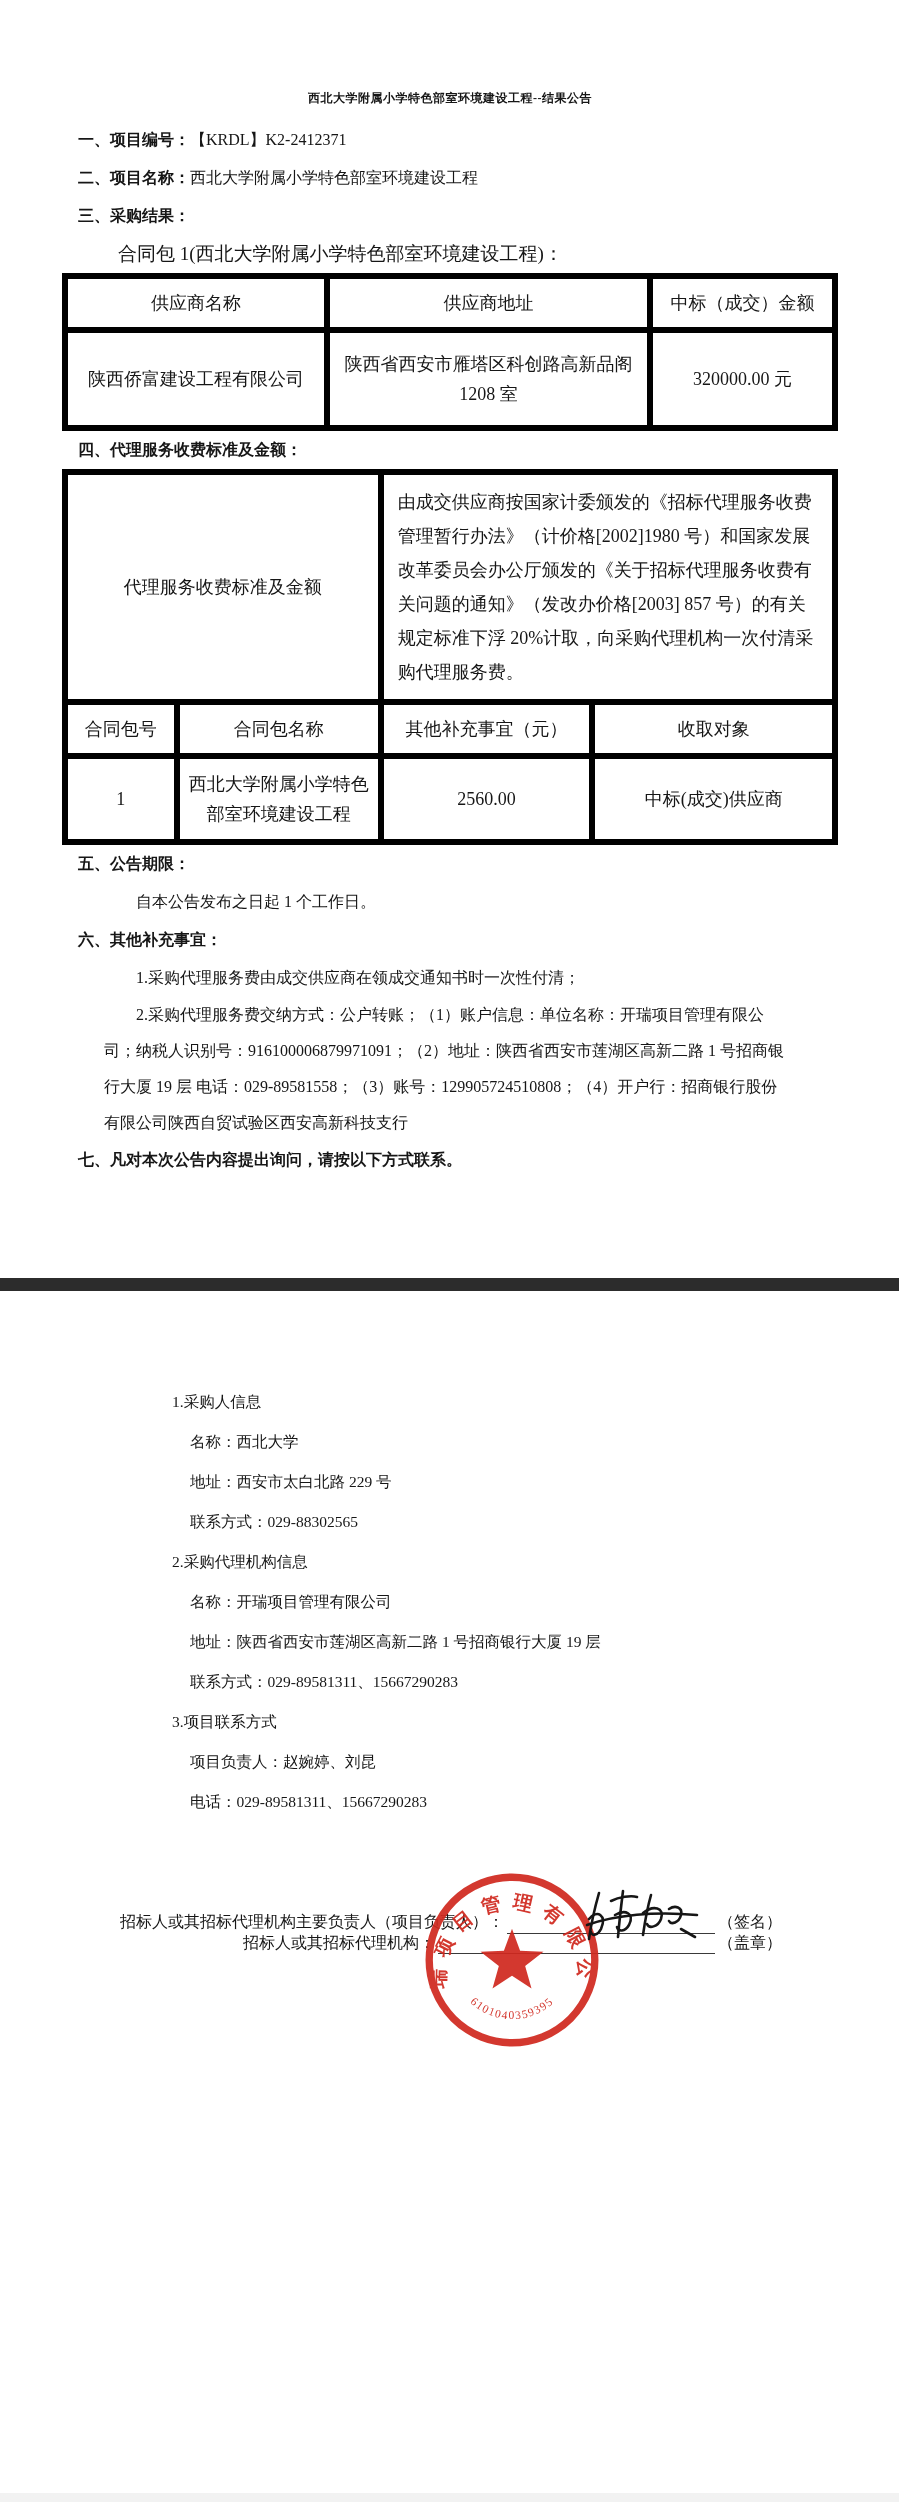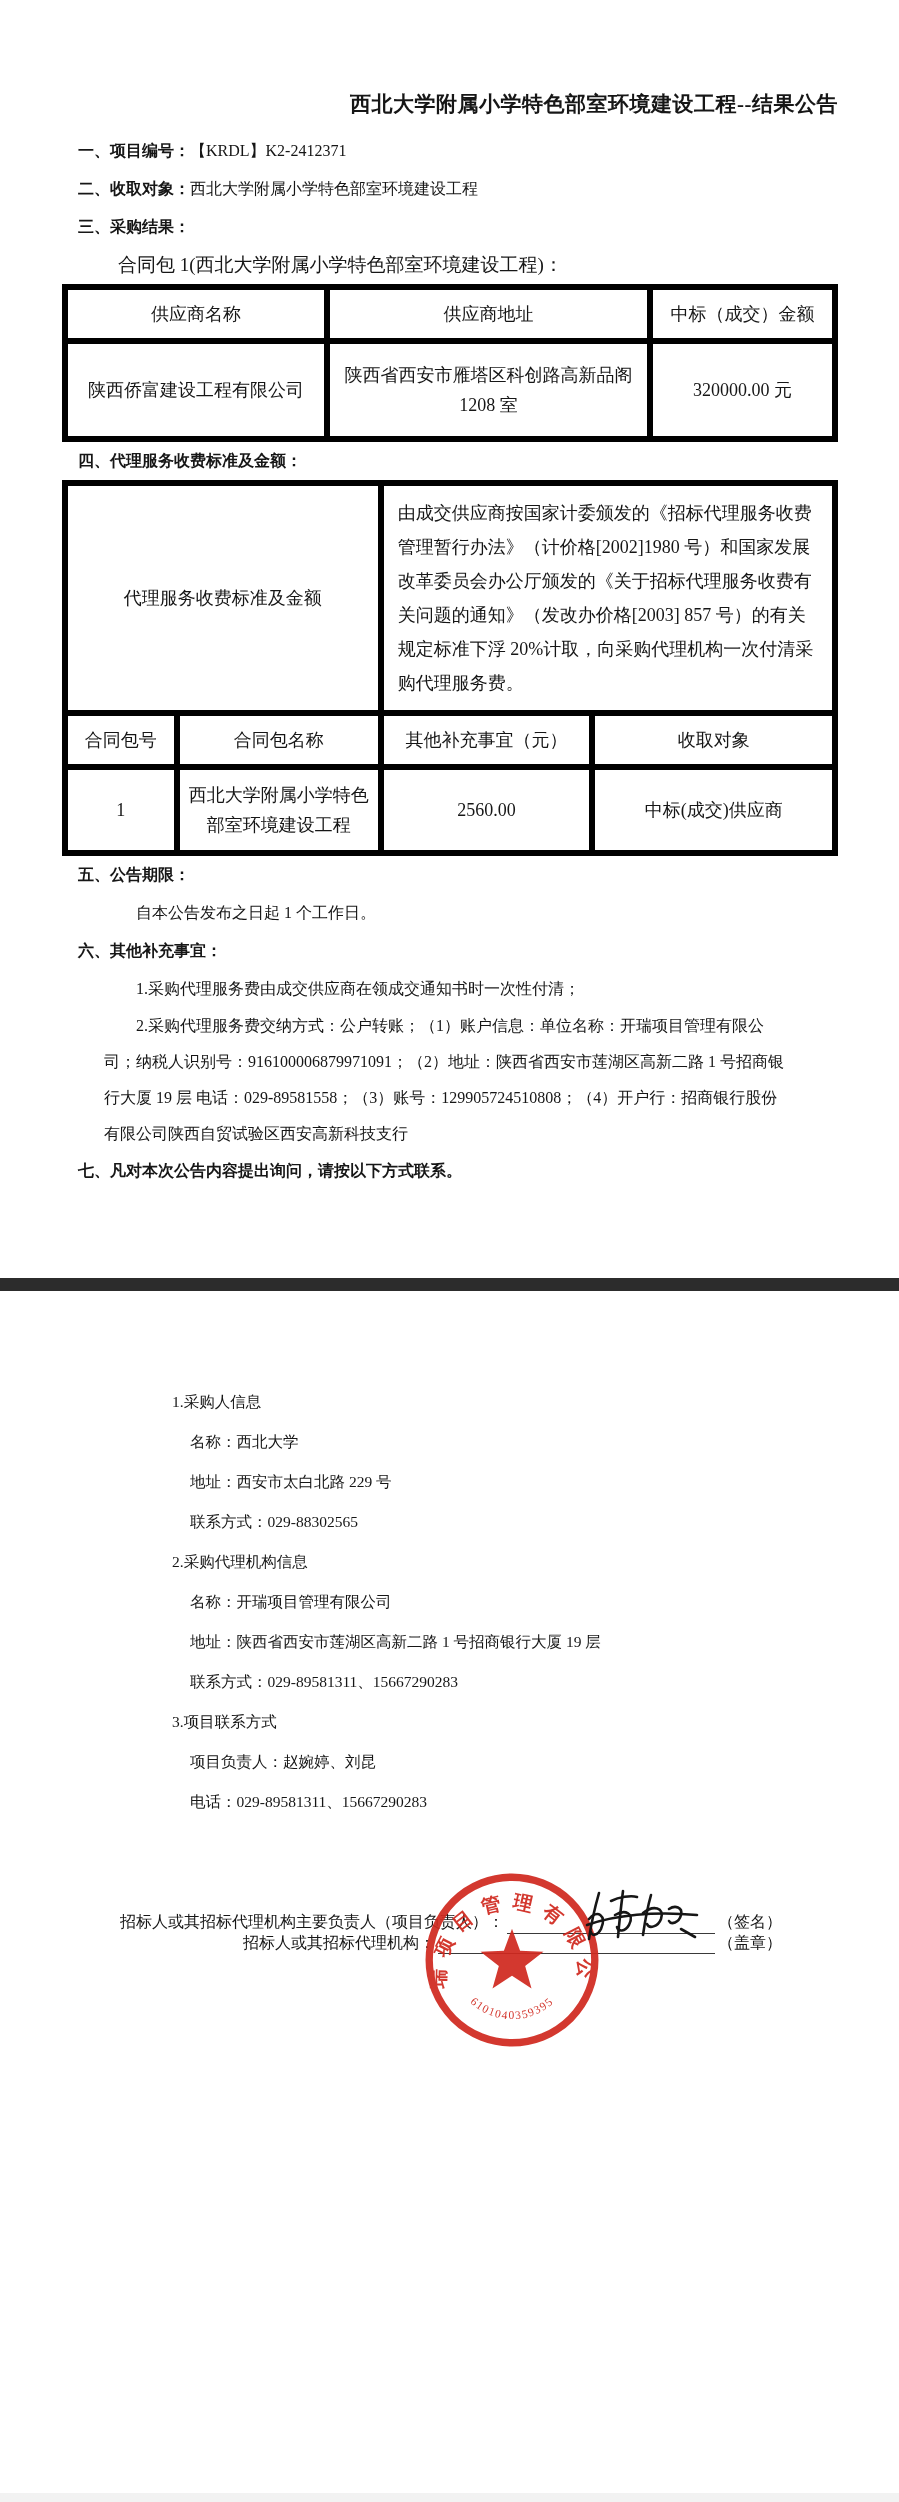--- a/index.html
+++ b/index.html
@@ -1,21 +1,21 @@
 <!DOCTYPE html>
 <html><head>
 <meta charset="utf-8">
 <style>
   html,body { margin:0; padding:0; background:#ffffff; }
   .page {
     position:relative; width:899px; height:2502px; background:#fff; overflow:hidden;
     font-family:"Liberation Serif","DejaVu Serif",serif; color:#161616;
   }
   .doc { position:absolute; left:62px; top:90px; width:776px; }
-  .doc-title { font-size:21px; font-weight:700; text-align:right; margin:0 0 14px 0; letter-spacing:.5px; }
+  .doc-title { font-size:12px; font-weight:700; text-align:center; margin:0 0 14px 0; letter-spacing:.5px; }
   .h-line { font-size:16px; line-height:38px; margin:0; font-weight:700; padding-left:16px; }
   .h-line .val { font-weight:400; }
   .pkg-line { font-size:19px; line-height:38px; margin:0; padding-left:56px; font-weight:400; }
   .p-body { font-size:16px; line-height:38px; margin:0 0 0 42px; width:684px; text-indent:2em; font-weight:400; }
   .p-wrap { line-height:36px; }
 
   table { width:100%; border-collapse:collapse; table-layout:fixed; border:2px solid #3d3d3d; }
   td { border:6px solid #000000; text-align:center; font-size:18px; padding:4px 8px; vertical-align:middle; }
   .t1 .hdr td { height:40px; }
   .t1 .row td { height:84px; line-height:30px; }
@@ -41,21 +41,21 @@
 </style>
 </head>
 <body>
 
 <div class="page">
 
   <div class="doc">
     <h1 class="doc-title">西北大学附属小学特色部室环境建设工程--结果公告</h1>
 
     <p class="h-line"><span class="lbl">一、项目编号：</span><span class="val">【KRDL】K2-2412371</span></p>
-    <p class="h-line"><span class="lbl">二、收取对象：</span><span class="val">西北大学附属小学特色部室环境建设工程</span></p>
+    <p class="h-line"><span class="lbl">二、项目名称：</span><span class="val">西北大学附属小学特色部室环境建设工程</span></p>
     <p class="h-line">三、采购结果：</p>
 
     <p class="pkg-line">合同包 1(西北大学附属小学特色部室环境建设工程)：</p>
 
     <table class="t1">
       <colgroup>
           <col style="width:34%">
           <col style="width:42%">
           <col style="width:24%">
         </colgroup>

